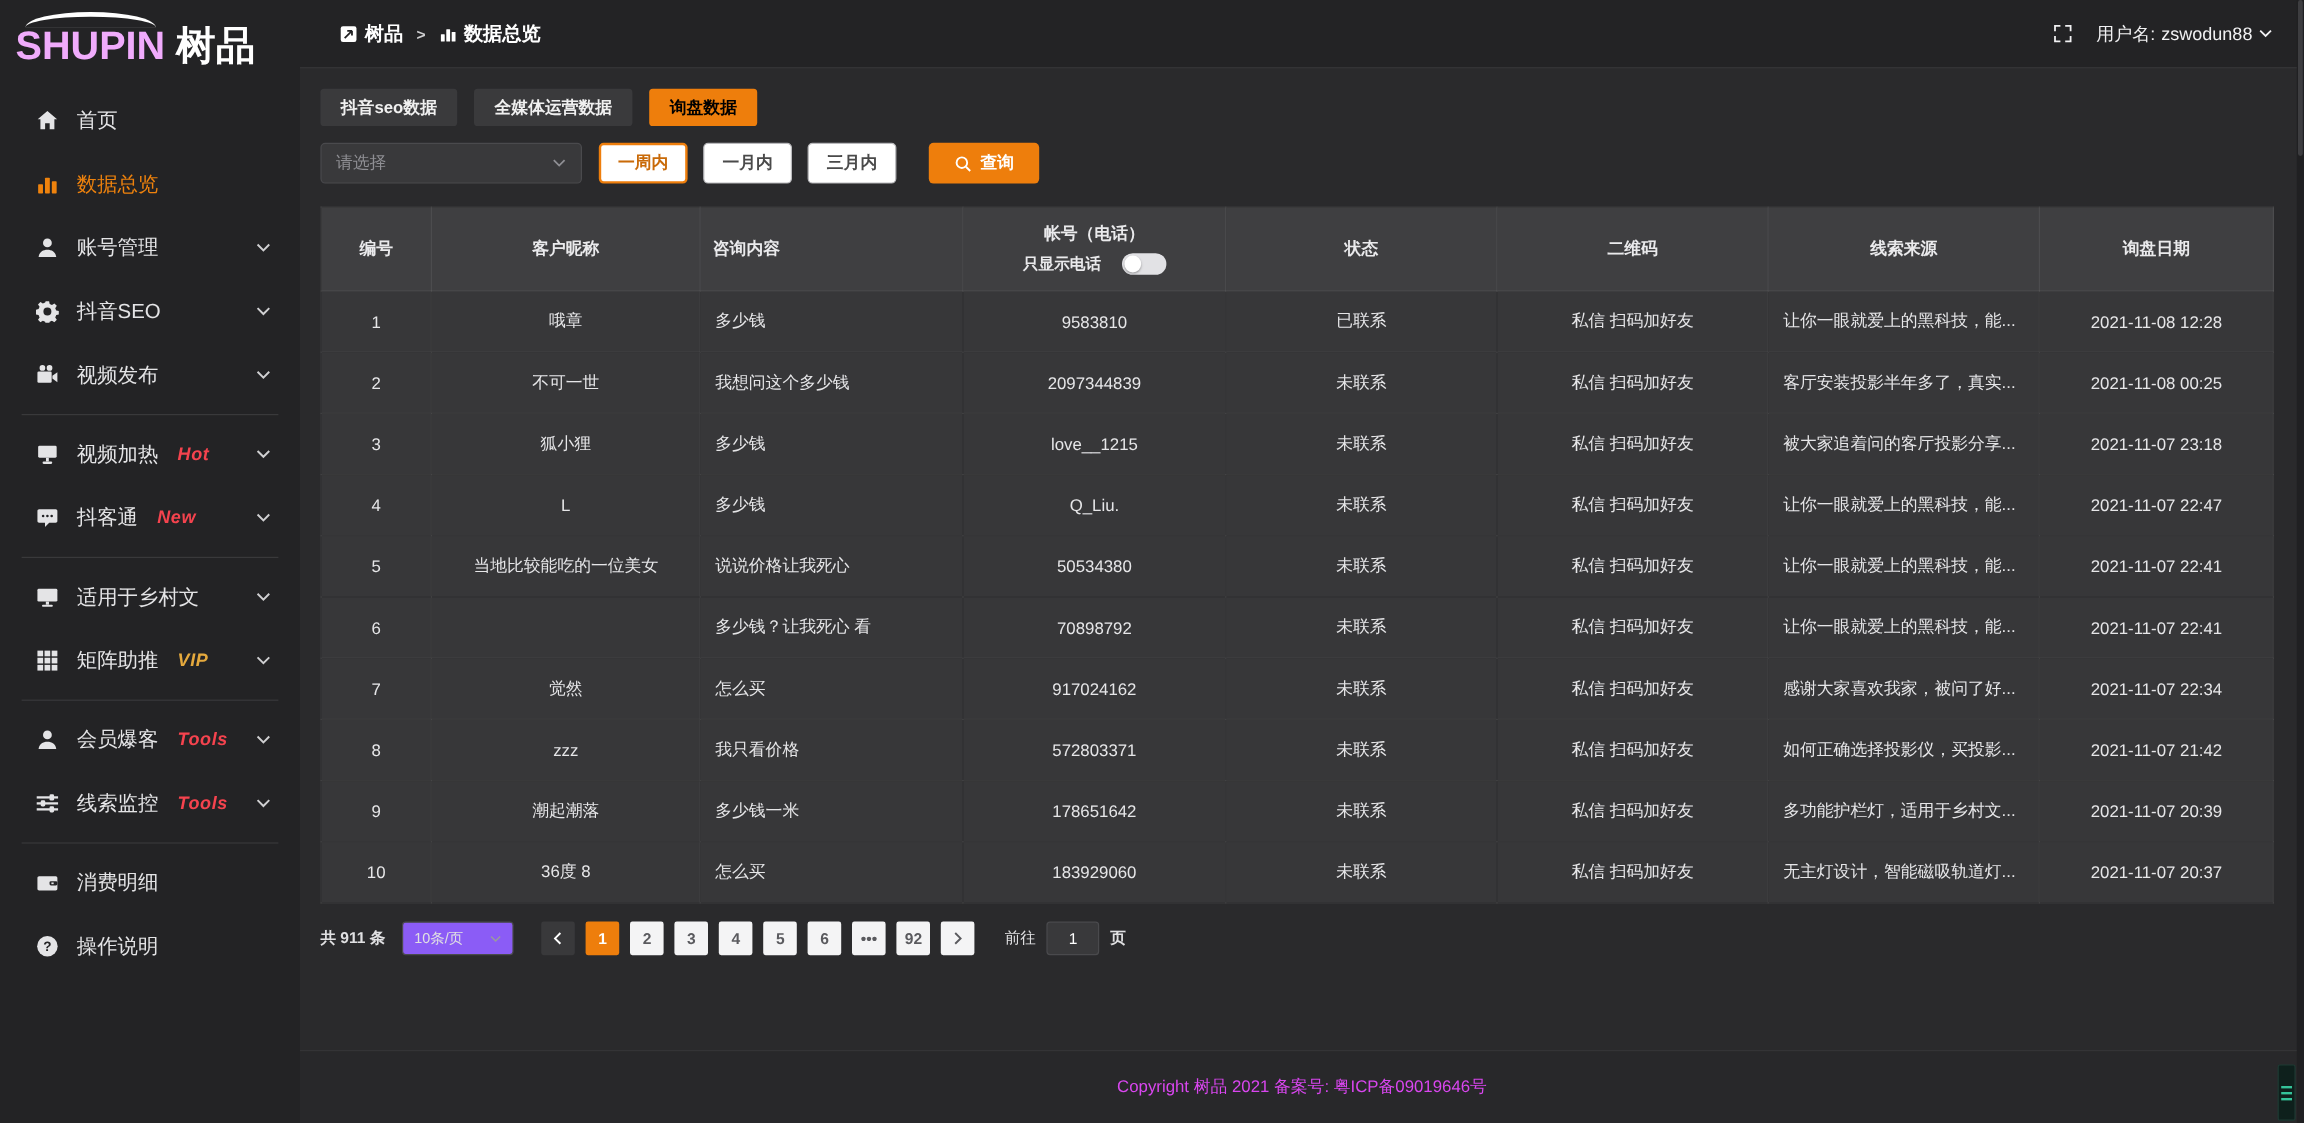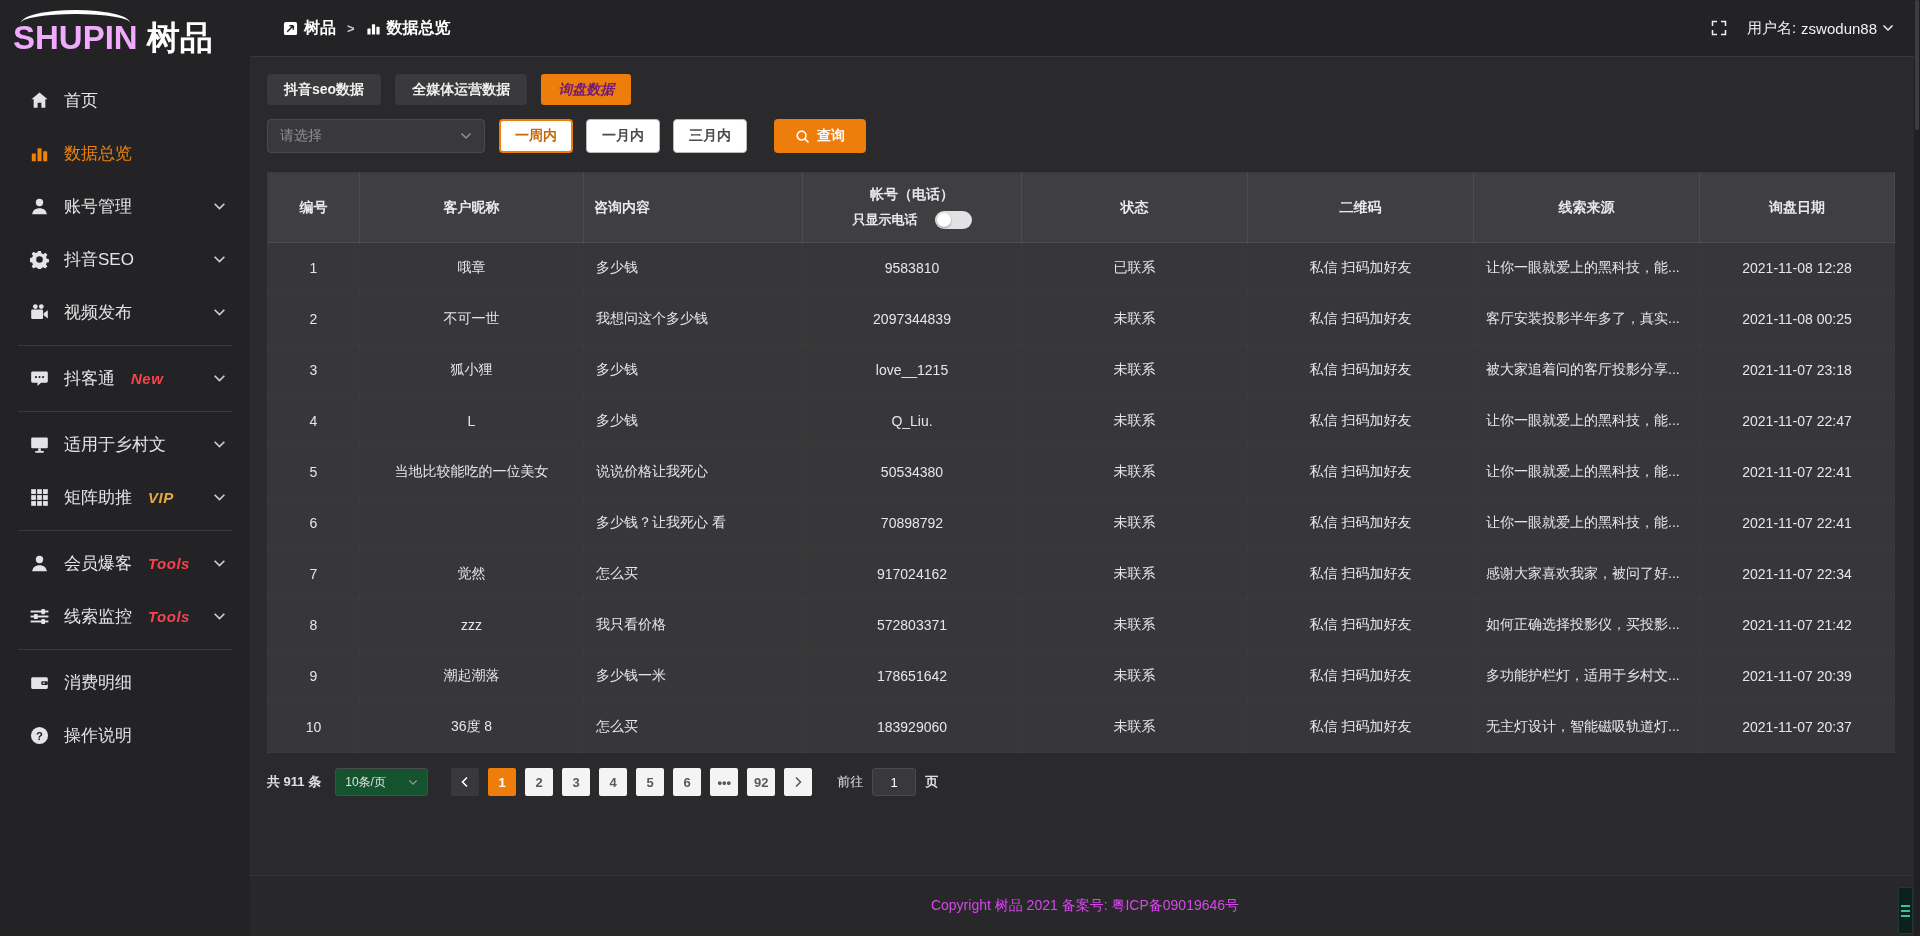--- a/index.html
+++ b/index.html
@@ -45,21 +45,21 @@
   .user { display:flex; align-items:center; gap:5px; cursor:pointer; }
   .user .u-chev svg { width:12px; height:8px; }
 
   
   .content { position:absolute; left:250px; right:0; top:57px; padding:17px 25px 0 17px; z-index:1; }
 
   .tabs { display:flex; gap:14px; margin-bottom:14px; }
   .tab { height:31px; padding:0 17px; display:flex; align-items:center; background:#3a3a3c; color:#f0f0f0;
          font-size:14px; font-weight:bold; border-radius:3px; border:none; cursor:pointer;
          font-family:inherit; }
-  .tab.active { background:#ee7e0c; color:#701a75;font-style:italic; }
+  .tab.active { background:#ee7e0c; color:#000000; }
 
   .filters { display:flex; align-items:center; gap:14px; margin-bottom:19px; }
   .select { width:218px; height:34px; background:#39393b; border:1px solid #4a4a4d; border-radius:4px;
             display:flex; align-items:center; justify-content:space-between; padding:0 12px;
             font-size:14px; color:#8f8f94; cursor:pointer; }
   .select .s-chev svg { width:12px; height:8px; color:#8f8f94; }
   .periods { display:flex; gap:13px; }
   .period { height:34px; min-width:74px; padding:0 12px; background:#fff; color:#4a4a4a;
             border:1px solid #b9b9bc; border-radius:4px; display:flex; align-items:center; justify-content:center;
             font-size:14px; font-weight:bold; cursor:pointer; font-family:inherit; }
@@ -81,21 +81,21 @@
   .toggle-line { display:flex; align-items:center; justify-content:center; gap:17px; margin-top:7px;
                  font-size:13px; font-weight:bold; }
   .switch { width:37px; height:18px; background:#e2e2e5; border-radius:9px; position:relative;
             display:inline-block; cursor:pointer; flex:none; }
   .knob { position:absolute; left:2px; top:2px; width:14px; height:14px; background:#fff; border-radius:50%;
           box-shadow:0 1px 2px rgba(0,0,0,.35); }
 
   
   .pagination { display:flex; align-items:center; gap:9px; margin-top:15px; font-size:13px; color:#e0e0e2; }
   .total { font-weight:bold; margin-right:5px; }
-  .psize { width:93px; height:28px; background:#14532d; border:1px solid #4a4a4d; border-radius:3px;
+  .psize { width:93px; height:28px; background:#8b5cf6; border:1px solid #4a4a4d; border-radius:3px;
            display:flex; align-items:center; justify-content:space-between; padding:0 9px;
            font-size:12px; color:#e0e0e2; cursor:pointer; margin-right:14px; }
   .psize .s-chev svg { width:10px; height:7px; color:#9a9a9e; }
   .pager { min-width:28px; height:28px; padding:0 6px; border:none; border-radius:2px; font-size:13px; font-weight:bold;
            display:flex; align-items:center; justify-content:center; cursor:pointer; font-family:inherit; }
   .pager svg { width:8px; height:12px; }
   .pager.num { background:#f4f4f5; color:#5a5a5e; }
   .pager.num.active { background:#ee7e0c; color:#fff; }
   .pager.prev { background:#39393b; color:#fff; }
   .pager.next { background:#f4f4f5; color:#5a5a5e; }
@@ -184,20 +184,36 @@
           </svg>
         </span>
         <span class="mi-label">视频发布</span>
         <span class="mi-chev">
           <svg viewBox="0 0 12 8" fill="none" stroke="currentColor" stroke-width="1.5">
             <path d="M1.5 1.5 6 6l4.5-4.5"></path>
           </svg>
         </span>
       </div>
       <div class="menu-div"></div>
+      <div class="menu-item">
+        <span class="mi-icon">
+          <svg viewBox="0 0 16 16">
+            <rect x="1.5" y="2" width="13" height="8.5" rx="1"></rect>
+            <rect x="7" y="10.5" width="2" height="2.6"></rect>
+            <rect x="4.6" y="13.2" width="6.8" height="1.6" rx=".8"></rect>
+          </svg>
+        </span>
+        <span class="mi-label">视频加热</span>
+        <span class="badge red">Hot</span>
+        <span class="mi-chev">
+          <svg viewBox="0 0 12 8" fill="none" stroke="currentColor" stroke-width="1.5">
+            <path d="M1.5 1.5 6 6l4.5-4.5"></path>
+          </svg>
+        </span>
+      </div>
       <div class="menu-item">
         <span class="mi-icon">
           <svg viewBox="0 0 16 16">
             <path d="M2.2 2h11.6c.7 0 1.2.5 1.2 1.2v7.1c0 .7-.5 1.2-1.2 1.2H9.3l-3 2.9v-2.9H2.2c-.7 0-1.2-.5-1.2-1.2V3.2C1 2.5 1.5 2 2.2 2z"></path>
             <circle cx="5" cy="6.8" r=".9" fill="#232325"></circle>
             <circle cx="8" cy="6.8" r=".9" fill="#232325"></circle>
             <circle cx="11" cy="6.8" r=".9" fill="#232325"></circle>
           </svg>
         </span>
         <span class="mi-label">抖客通</span>

